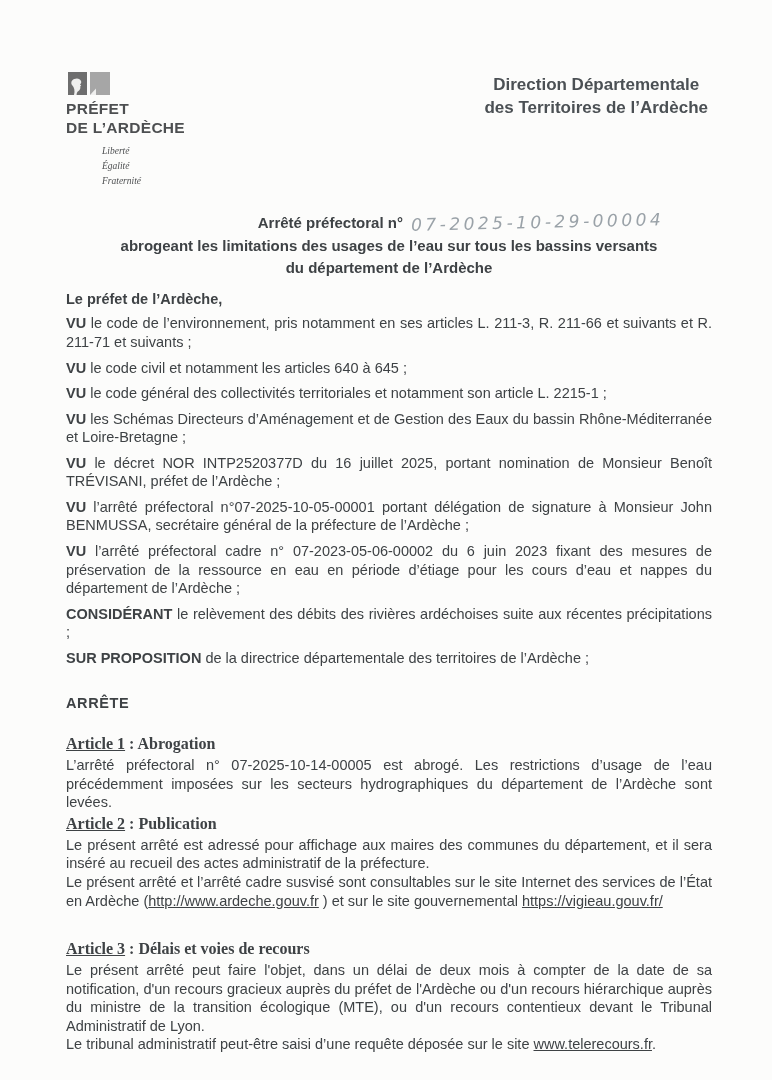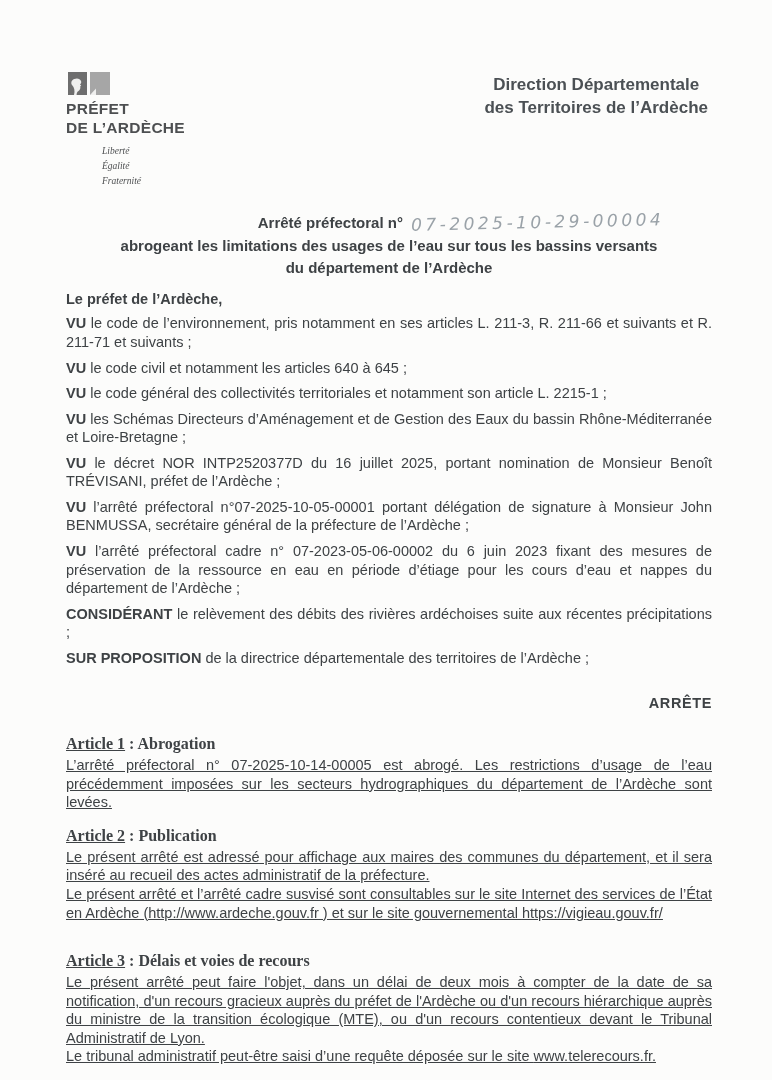--- a/index.html
+++ b/index.html
@@ -26,29 +26,29 @@
     color:#9aa2a8; font-size:17px; letter-spacing:3.5px; margin-left:8px;
     display:inline-block; transform:rotate(-1.3deg); white-space:nowrap;
   }
 
   .salutation { margin-top:13px; font-weight:700; font-size:14.5px; }
 
   
   .recital { margin:7px 0 0; text-align:justify; font-size:14.5px; line-height:1.28; }
   .lead { font-weight:700; }
 
-  .decree-heading { margin-top:28px; text-align:right; font-weight:700; font-size:14.5px; letter-spacing:.6px; }
+  .decree-heading { margin-top:28px; text-align:left; font-weight:700; font-size:14.5px; letter-spacing:.6px; }
 
   
-  .article { margin-top:15px; }
+  .article { margin-top:3px; }
   .article--first { margin-top:24px; }
   .article--recours { margin-top:30px; }
   .article h3 { margin:0 0 3px; font-size:16px; font-weight:700;font-family:Liberation Serif, serif; }
   .article-label { text-decoration:underline; }
-  .article p { margin:0; text-align:justify; font-size:14.5px; line-height:1.28;text-decoration:underline; }
+  .article p { margin:0; text-align:justify; font-size:14.5px; line-height:1.28; }
   .doc-link { color:inherit; text-decoration:underline; cursor:pointer; }
 </style>
 </head>
 <body>
 
 <div class="page">
 
   <div class="header">
     <div class="logo-block">
       <span>

